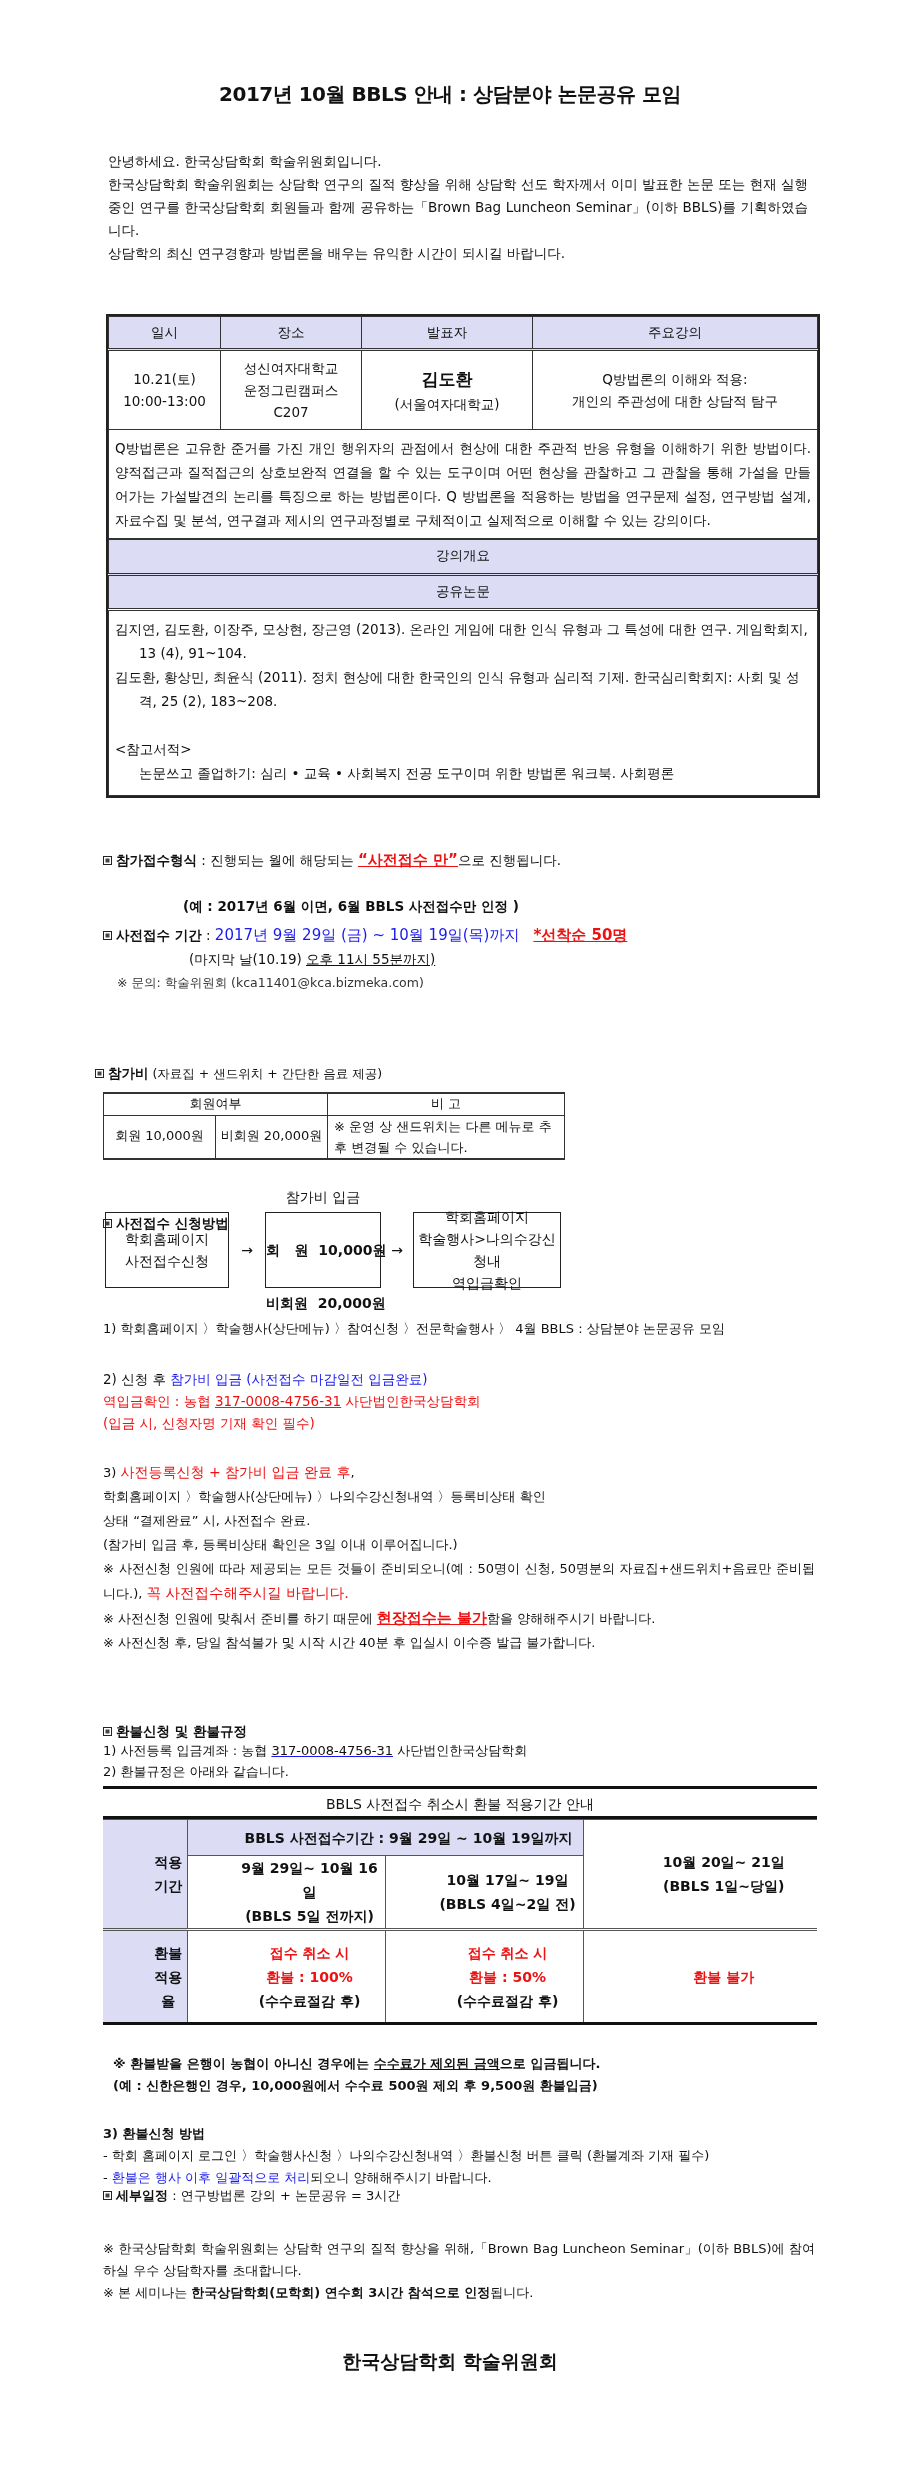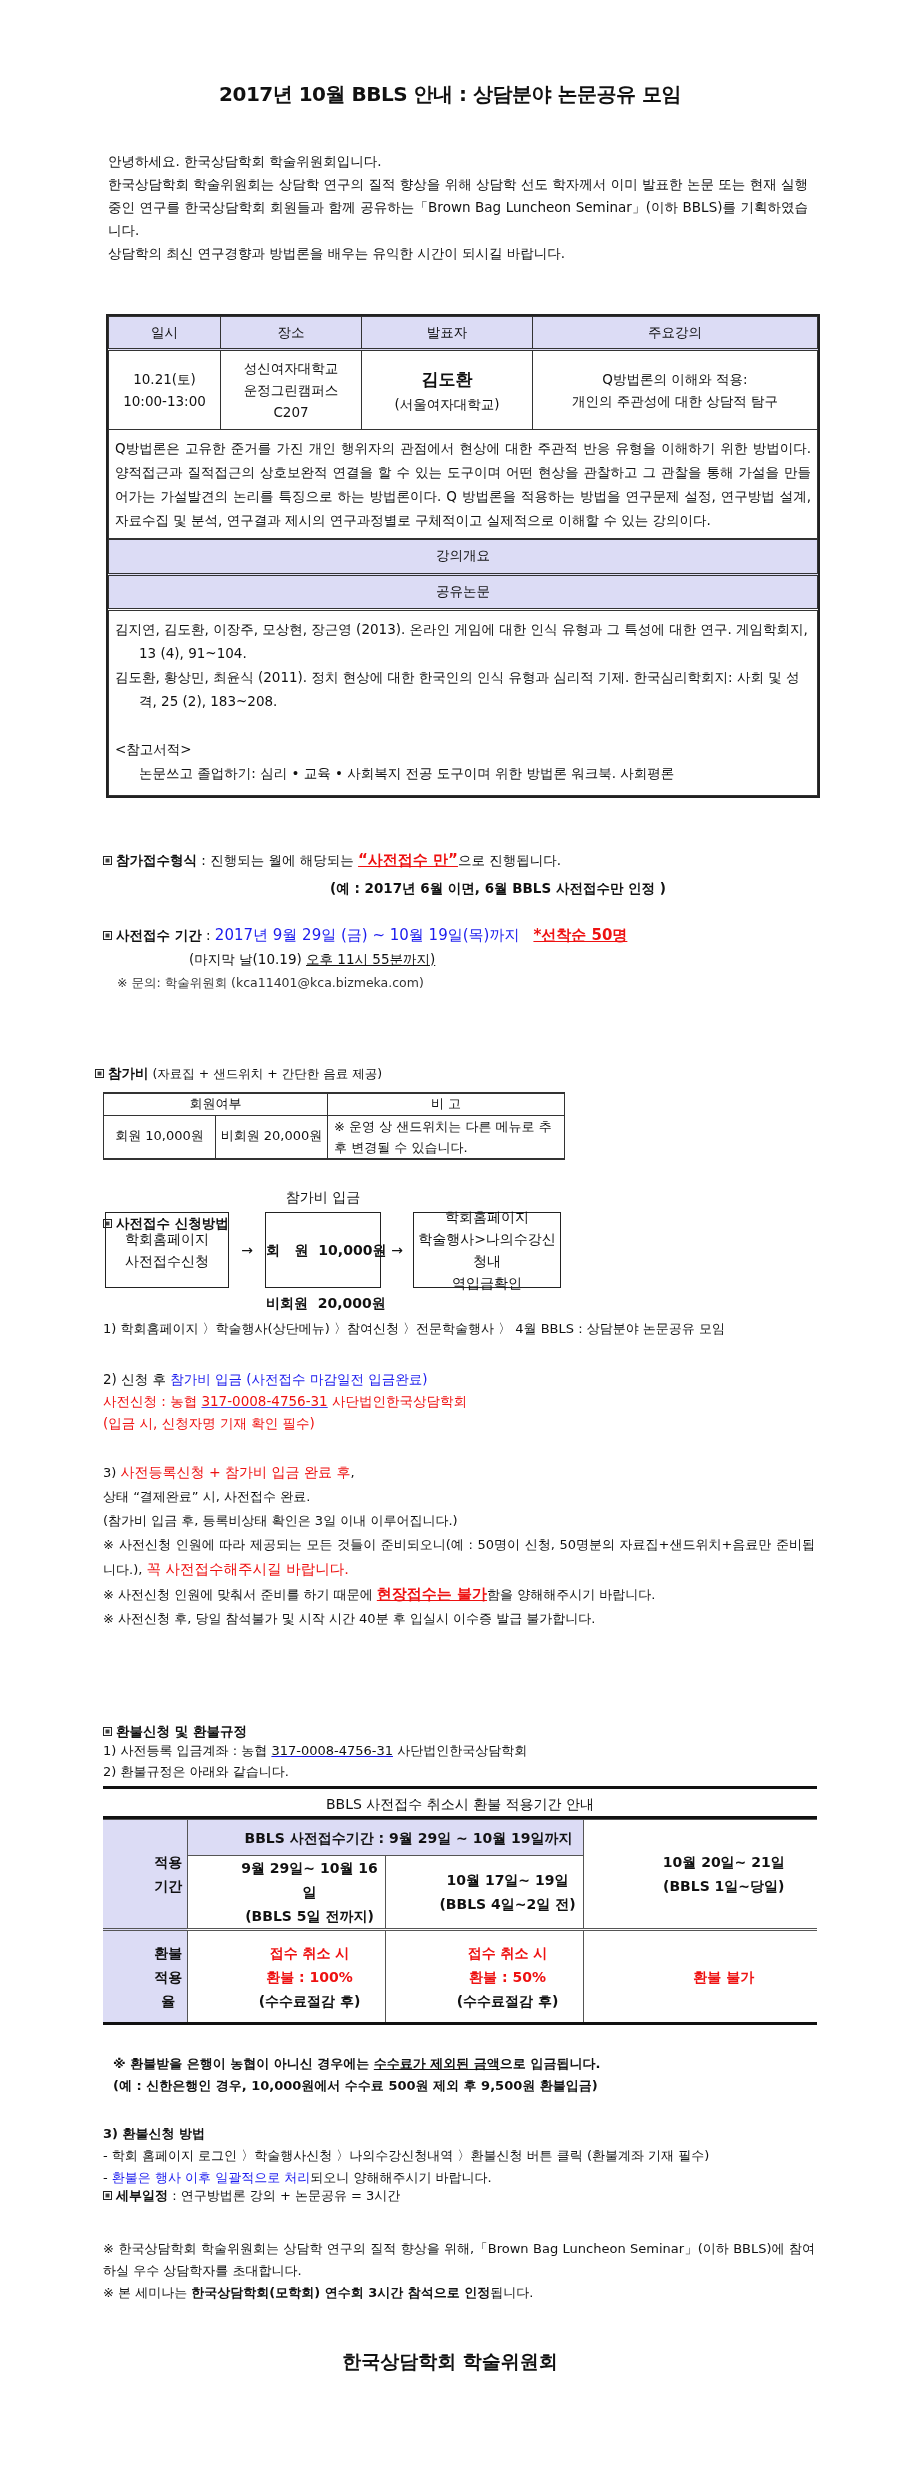--- a/index.html
+++ b/index.html
@@ -124,21 +124,21 @@
       </td>
     </tr>
   </tbody>
     </table>
 </div>
 
 <div class="abs" style="top:848px;left:103px;width:710px;">
   <div>
     <span class="sq"></span><span class="sec-h">참가접수형식</span><span> : 진행되는 월에 해당되는 </span><span class="red b u" style="font-size:15px">“사전접수 만”</span><span>으로 진행됩니다.</span>
   </div>
-  <div style="padding-left:80px;margin-top:6px;text-align:center;" class="b">(예 : 2017년 6월 이면, 6월 BBLS 사전접수만 인정 )</div>
+  <div style="padding-left:80px;margin-top:24px;" class="b">(예 : 2017년 6월 이면, 6월 BBLS 사전접수만 인정 )</div>
 </div>
 
 <div class="abs" style="top:923px;left:103px;width:720px;">
   <div>
     <span class="sq"></span><span class="b">사전접수 기간</span><span> : </span><span class="blue" style="font-size:15px">2017년 9월 29일 (금) ~ 10월 19일(목)까지</span><span style="display:inline-block;width:14px"></span><span class="red b u" style="font-size:15px">*선착순 50명</span>
   </div>
   <div style="padding-left:86px;margin-top:2px;">
     <span>(마지막 날(10.19) </span><span class="u">오후 11시 55분까지)</span>
   </div>
   <div style="padding-left:14px;font-size:12.5px;color:#333;margin-top:2px;">※ 문의: 학술위원회 (kca11401@kca.bizmeka.com)</div>
@@ -185,26 +185,27 @@
     <div>학회홈페이지</div>
     <div>학술행사&gt;나의수강신청내</div>
     <div>역입금확인</div>
   </div>
 </div>
 
 <div class="abs" style="top:1319px;left:103px;width:720px;font-size:13px;">1) 학회홈페이지 〉학술행사(상단메뉴) 〉참여신청 〉전문학술행사 〉 4월 BBLS : 상담분야 논문공유 모임</div>
 
 <div class="abs" style="top:1368px;left:103px;width:720px;font-size:13.5px;line-height:22px;">
   <div><span>2) 신청 후 </span><span class="blue">참가비 입금 (사전접수 마감일전 입금완료)</span></div>
-  <div class="red"><span>사전신청 : 농협 </span><span class="u" style="text-decoration-color:#4444ee">317-0008-4756-31</span><span> 사단법인한국상담학회</span></div>
+  <div class="red"><span>역입금확인 : 농협 </span><span class="u" style="text-decoration-color:#4444ee">317-0008-4756-31</span><span> 사단법인한국상담학회</span></div>
   <div class="red">(입금 시, 신청자명 기재 확인 필수)</div>
 </div>
 
 <div class="abs" style="top:1460px;left:103px;width:712px;font-size:13px;line-height:24px;">
   <div><span>3) </span><span class="red" style="font-size:14px">사전등록신청 + 참가비 입금 완료 후</span><span>,</span></div>
+  <div>학회홈페이지 〉학술행사(상단메뉴) 〉나의수강신청내역 〉등록비상태 확인</div>
   <div>상태 “결제완료” 시, 사전접수 완료.</div>
   <div>(참가비 입금 후, 등록비상태 확인은 3일 이내 이루어집니다.)</div>
   <div style="text-align:justify"><span>※ 사전신청 인원에 따라 제공되는 모든 것들이 준비되오니(예 : 50명이 신청, 50명분의 자료집+샌드위치+음료만 준비됩니다.), </span><span class="red" style="font-size:14.5px">꼭 사전접수해주시길 바랍니다.</span></div>
   <div><span>※ 사전신청 인원에 맞춰서 준비를 하기 때문에 </span><span class="red b u" style="font-size:15px">현장접수는 불가</span><span>함을 양해해주시기 바랍니다.</span></div>
   <div>※ 사전신청 후, 당일 참석불가 및 시작 시간 40분 후 입실시 이수증 발급 불가합니다.</div>
 </div>
 
 <div class="abs b" style="top:1690px;left:103px;">
   <span class="sq"></span><span>환불신청 및 환불규정</span>
 </div>

